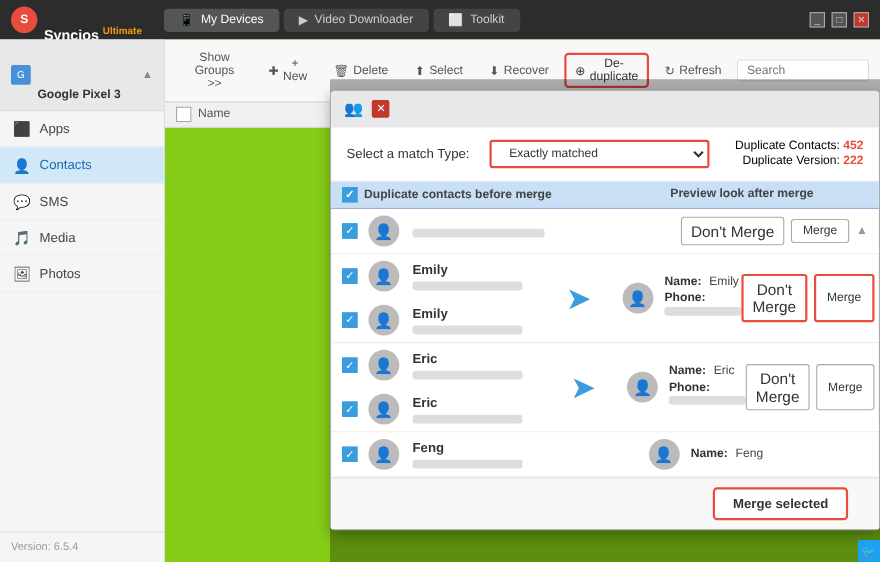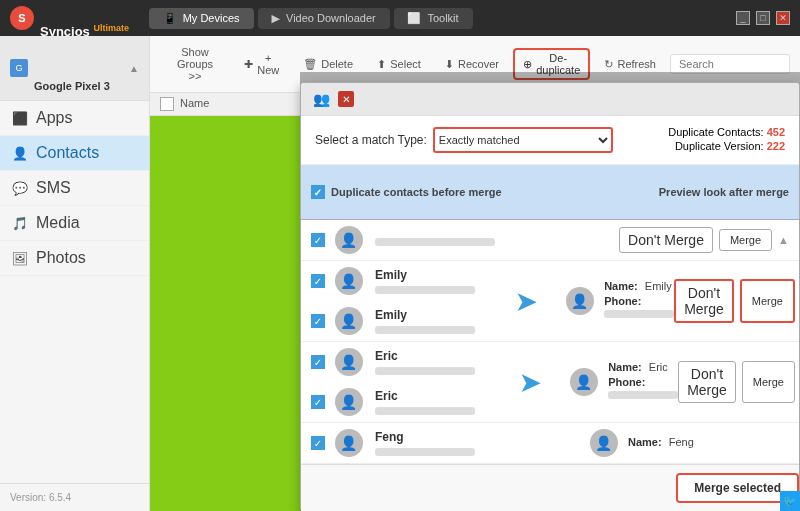--- a/index.html
+++ b/index.html
@@ -102,21 +102,21 @@
       cursor: pointer;
       border-bottom: 1px solid #eee;
       color: #444;
     }
     .sidebar-item.active { background: #d0e8f8; color: #1a6aad; }
     .sidebar-icon {
       width: 16px; height: 16px;
       display: flex; align-items: center; justify-content: center;
       font-size: 13px;
     }
-    .sidebar-label { font-size: 16px; }
+    .sidebar-label { font-size: 12px; }
     .version-text {
       margin-top: auto;
       padding: 8px 10px;
       font-size: 10px;
       color: #999;
       border-top: 1px solid #ddd;
     }
 
     
     .content-area {
@@ -223,29 +223,29 @@
     }
 
     
     .modal-controls {
       padding: 10px 14px;
       display: flex;
       align-items: center;
       justify-content: space-between;
       border-bottom: 1px solid #eee;
     }
-    .match-type-label { font-size: 12px; color: #333; margin-right: 6px; }
+    .match-type-label { font-size: 12px; color: #333; margin-right: 18px; }
     .match-type-select {
       border: 2px solid #e74c3c;
       border-radius: 3px;
-      padding: 4px 0;
+      padding: 4px 12px;
       font-size: 11px;
       background: white;
       color: #333;
-      width: 180px;
+      width: 200px;
       cursor: pointer;
     }
     .dup-stats { text-align: right; font-size: 11px; }
     .dup-stat-row { margin-bottom: 2px; }
     .stat-val { color: #e74c3c; font-weight: bold; }
 
     
     .modal-cols-header {
       display: flex;
       background: #c8dff5;
@@ -256,22 +256,22 @@
     }
     .col-left {
       flex: 1;
       padding: 5px 10px;
       display: flex;
       align-items: center;
       gap: 6px;
     }
     .col-right {
       flex: 1;
-      padding: 21px 10px;
-      text-align: right;
+      padding: 5px 10px;
+      text-align: center;
     }
 
     
     .modal-body {
       flex: 1;
       overflow-y: auto;
     }
     .contact-group {
       border-bottom: 1px solid #eee;
     }
@@ -346,21 +346,21 @@
       font-size: 11px;
       cursor: pointer;
       color: #333;
     }
     .btn-dont-merge.highlighted, .btn-merge.highlighted {
       border: 2px solid #e74c3c;
     }
 
     
     .modal-footer {
-      padding: 8px 0;
+      padding: 8px 28px;
       display: flex;
       justify-content: flex-end;
       border-top: 1px solid #ddd;
       background: #f8f8f8;
     }
     .btn-merge-selected {
       padding: 6px 16px;
       background: white;
       border: 2px solid #e74c3c;
       border-radius: 4px;

